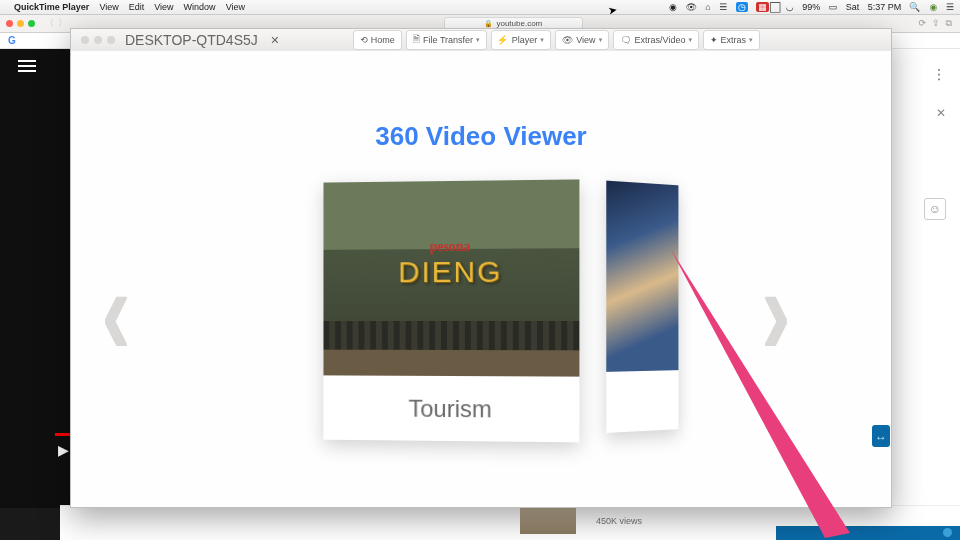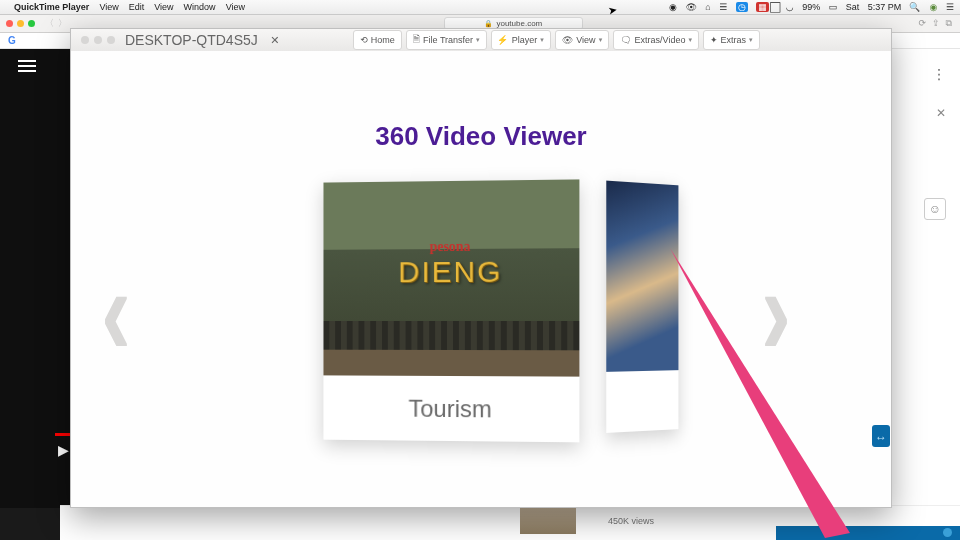--- a/index.html
+++ b/index.html
@@ -34,21 +34,21 @@
   .remote{position:absolute;top:28px;left:70px;width:820px;height:478px;background:#fff;border:1px solid #bfbfbf;box-shadow:0 10px 30px rgba(0,0,0,.35);z-index:30;overflow:hidden}
   .remote .titlebar{height:22px;background:linear-gradient(#f7f6f5,#e9e8e7);border-bottom:1px solid #d5d4d3;display:flex;align-items:center;font-size:10px;color:#555}
   .remote .titlebar .traffic{display:flex;gap:5px;margin:0 10px}
   .remote .titlebar .traffic i{width:8px;height:8px;border-radius:50%;background:#d7d6d5;display:block}
   .remote .titlebar .tname{font-size:14px;color:#666}
   .remote .titlebar .xbtn{margin-left:10px;width:14px;height:14px;color:#666;font-size:11px;text-align:center;line-height:14px;border-radius:2px}
   .remote .titlebar .toolbar{margin:0 auto;display:flex;gap:4px}
   .remote .titlebar .tbtn{background:#fff;border:1px solid #d7d6d5;border-radius:3px;padding:1px 6px;font-size:9px;color:#555;display:flex;align-items:center;gap:3px}
   .remote .titlebar .tbtn .caret{font-size:7px;color:#888}
   .remote .content{position:absolute;top:22px;left:0;right:0;bottom:0;background:#fefefe;}
-  .remote .content .heading{position:absolute;top:70px;left:0;right:0;text-align:center;font-size:26px;font-weight:700;color:#4c1d95}
+  .remote .content .heading{position:absolute;top:70px;left:0;right:0;text-align:center;font-size:26px;font-weight:700;color:#3b82f6}
   
   .carousel{position:absolute;top:130px;left:0;right:0;height:280px;perspective:1200px}
   .arrow{position:absolute;top:80px;font-size:90px;color:#d9d8d7;font-weight:700;user-select:none;transform:scaleY(1.4)}
   .arrow.left{left:30px}
   .arrow.right{right:100px}
   .card{position:absolute;background:#fff;box-shadow:0 6px 18px rgba(0,0,0,.18);}
   .card.main{left:250px;top:0;width:258px;height:260px;transform:rotateY(-6deg);}
   .card.main .img{width:100%;height:195px;background:linear-gradient(#6b7a5a 0%,#6b7a5a 35%,#4a5540 35%,#3a402e 100%);position:relative;overflow:hidden}
   .card.main .img::before{content:"";position:absolute;left:0;right:0;bottom:0;height:55px;background:repeating-linear-gradient(90deg,#2a2a24 0 6px,#3a3a30 6px 12px);} 
   .card.main .img::after{content:"";position:absolute;left:0;right:0;bottom:0;height:26px;background:#6a5b45}
@@ -60,21 +60,21 @@
   .card.side .img{width:100%;height:188px;background:linear-gradient(160deg,#1a2a4a 0%,#3a5a8a 30%,#d9b98a 55%,#3a5a8a 80%);}
   .card.side .label{height:60px;background:#fff}
   
   .ray{position:absolute;z-index:31;left:670px;top:248px;width:0;height:0}
   .ray svg{position:absolute;left:0;top:0;overflow:visible}
   
   .tvbadge{position:absolute;right:70px;top:425px;width:18px;height:22px;background:#0a6aa8;border-radius:3px;z-index:32;display:flex;align-items:center;justify-content:center;color:#bde3f7;font-size:12px}
   
   .ytbottom{position:absolute;left:60px;right:0;bottom:0;height:34px;background:#fff;z-index:20;border-top:1px solid #eee;font-size:9px;color:#777}
   .ytbottom .thumb{position:absolute;left:460px;bottom:6px;width:56px;height:32px;background:linear-gradient(#c8b8a0,#8a7a60)}
-  .ytbottom .views{position:absolute;left:548px;bottom:14px}
+  .ytbottom .views{position:absolute;left:536px;bottom:14px}
   .ytbottom .bluebar{position:absolute;right:0;bottom:0;height:14px;width:184px;background:#0a6aa8}
   .ytbottom .bluebar .dot{position:absolute;right:8px;top:2px;width:9px;height:9px;background:#3aa0d8;border-radius:50%}
   .cursor{position:absolute;left:608px;top:4px;z-index:60;font-size:11px;color:#000;transform:rotate(-10deg)}
 </style>
 </head>
 <body>
 
 <div class="menubar">
   <span class="apple"></span>
   <span class="app">QuickTime Player</span>

